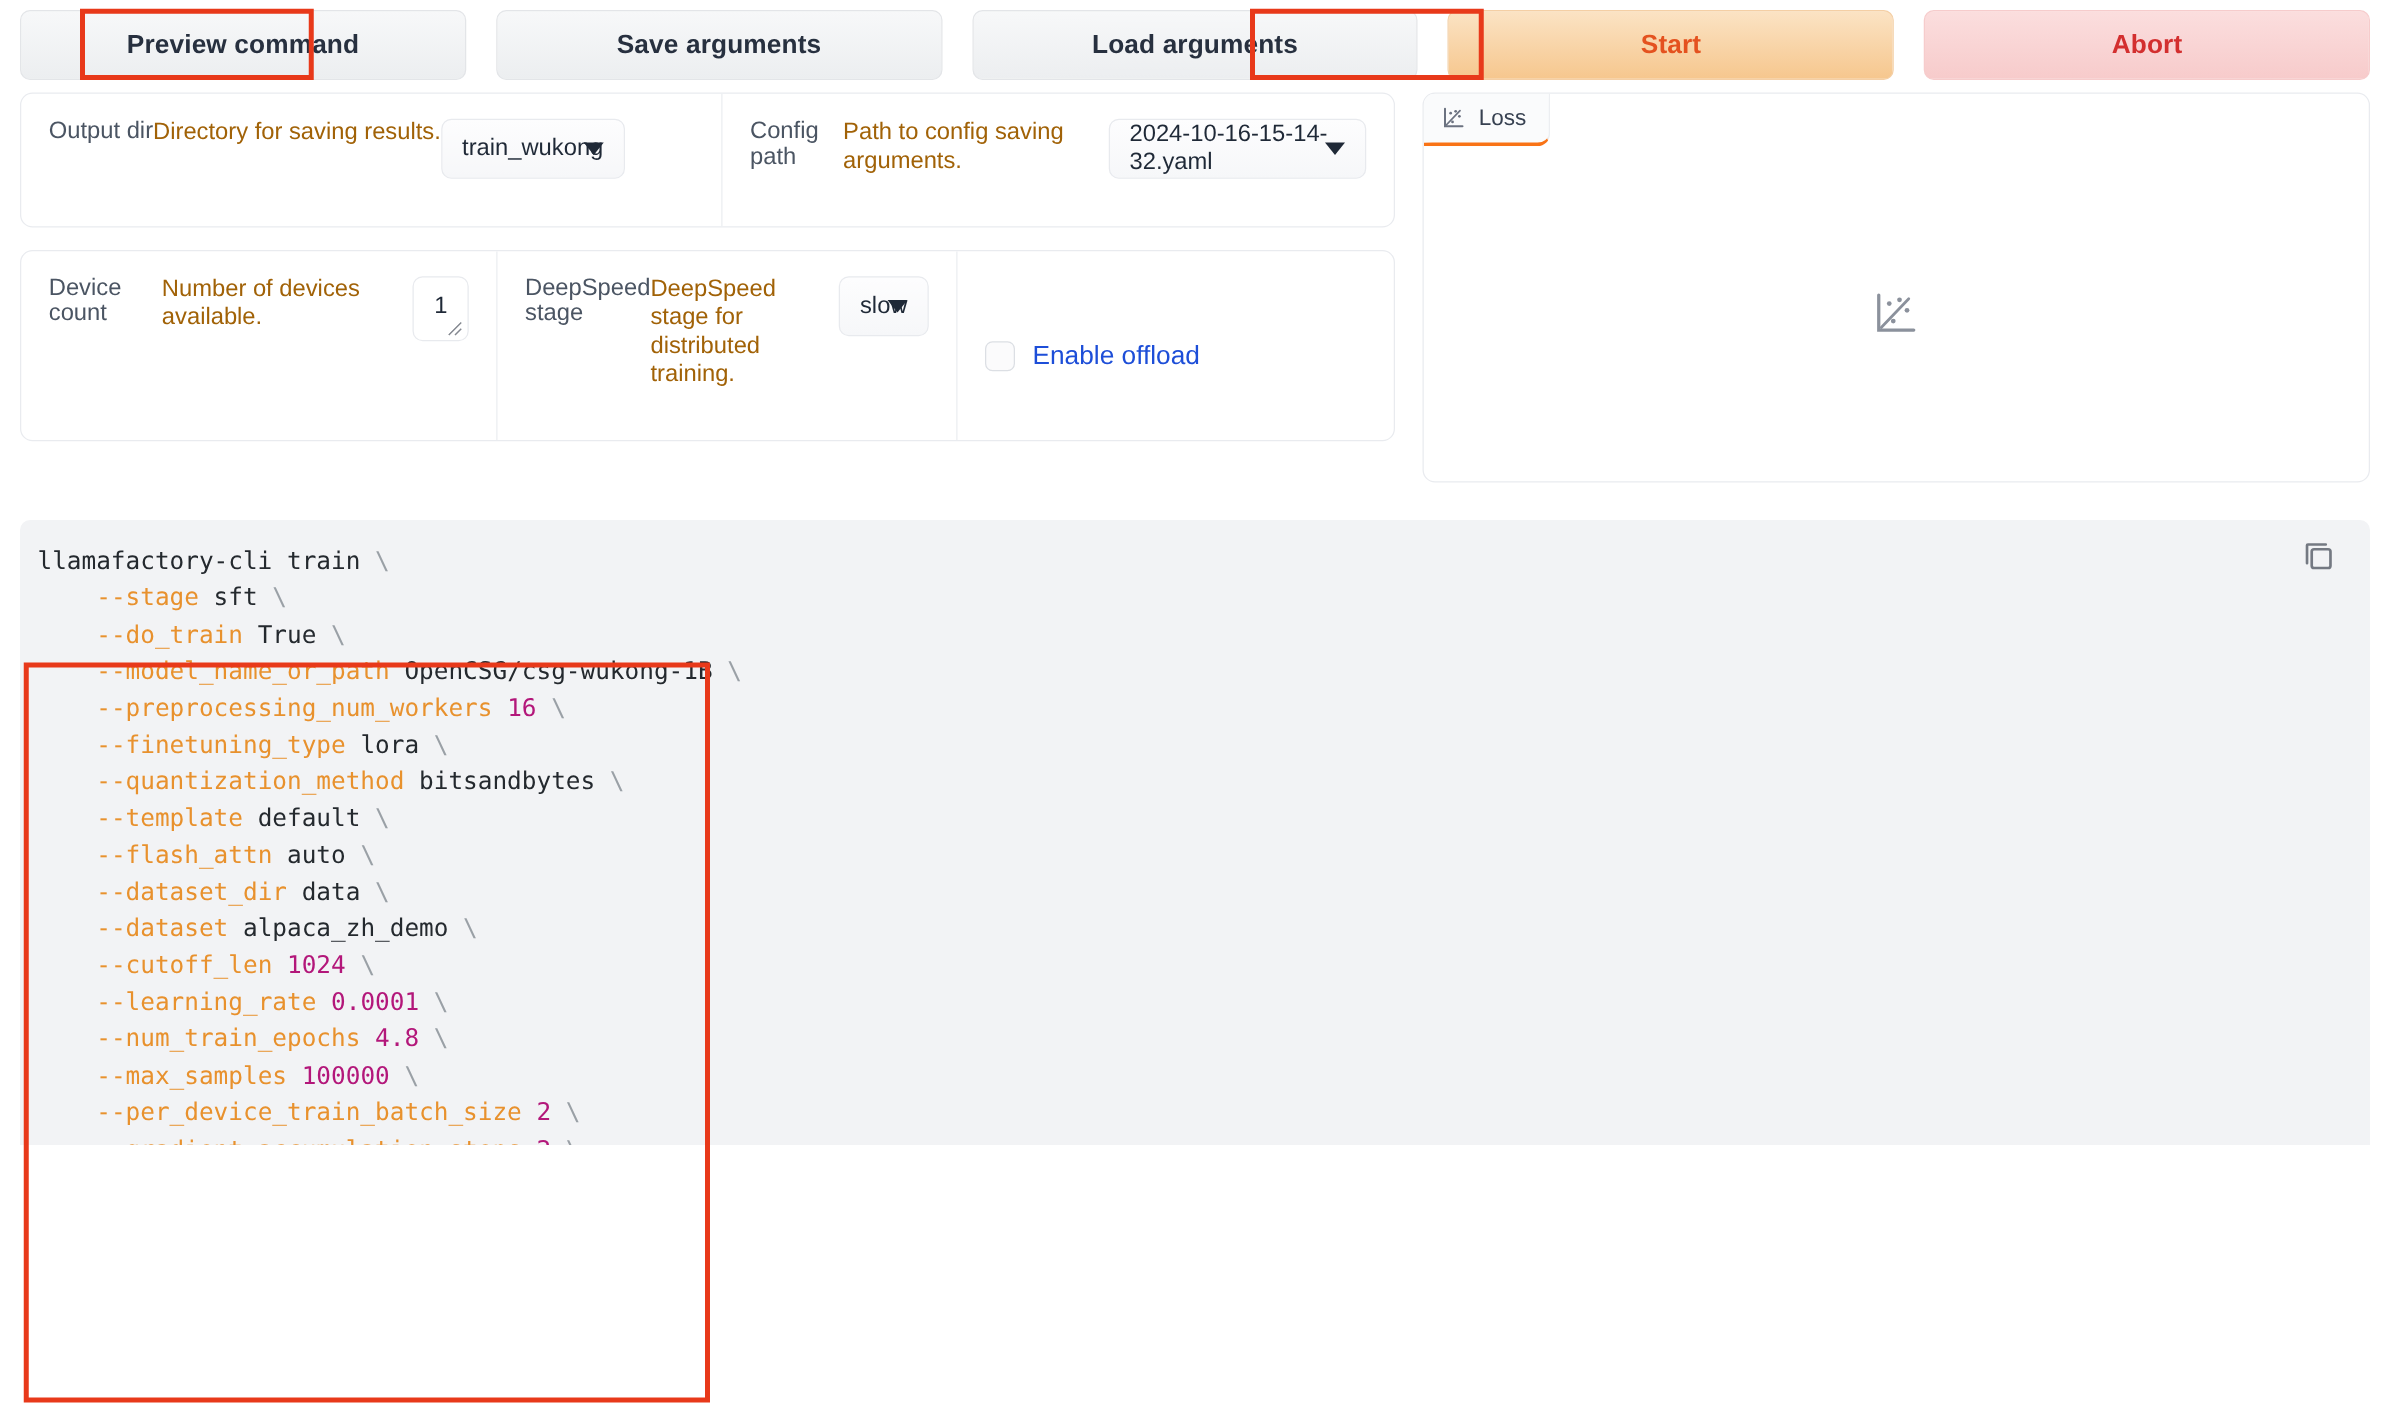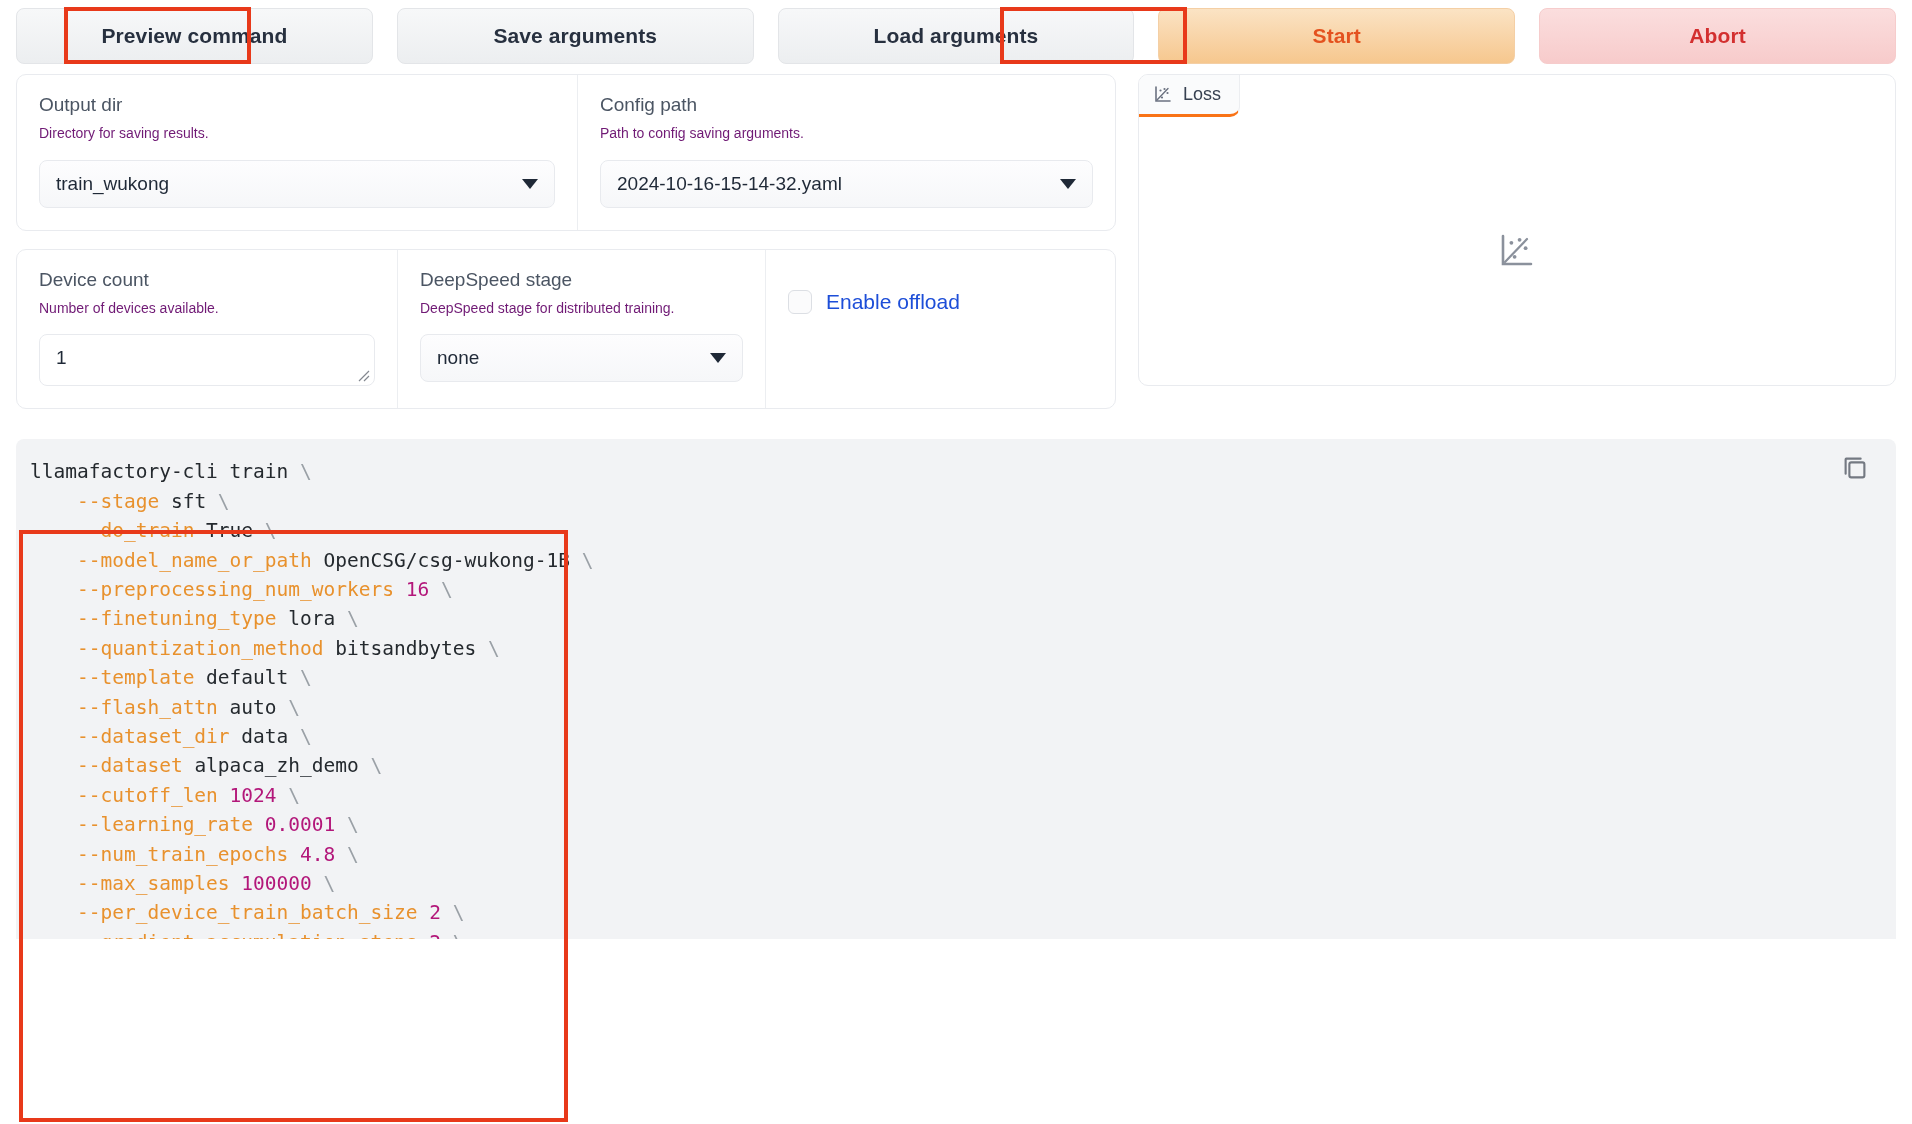--- a/index.html
+++ b/index.html
@@ -73,33 +73,33 @@
     border-radius: 10px;
     background: #fff;
     display: flex;
     overflow: hidden;
   }
   .panel + .panel { margin-top: 18px; }
 
   .field {
     padding: 20px 22px 22px 22px;
     display: flex;
-    flex-direction: column;
+    flex-direction: row;
   }
   .field + .field { border-left: 1px solid #eceef1; }
 
   .field-label {
     font-size: 19px;
     color: #4b5563;
     margin-bottom: 9px;
     line-height: 1.1;
   }
   .field-help {
-    font-size: 14px;
-    color: #701a75;
+    font-size: 19px;
+    color: #a16207;
     margin-bottom: 18px;
     line-height: 1.2;
   }
 
   .select {
     height: 48px;
     border: 1px solid #e8eaee;
     border-radius: 8px;
     background: linear-gradient(to bottom, #fdfdfe 0%, #f6f7f9 100%);
     display: flex;
@@ -260,21 +260,21 @@
           <span>1</span>
           <svg class="resize-grip" viewBox="0 0 14 14">
             <path d="M13 3 L3 13 M13 8 L8 13" stroke="#555b66" stroke-width="1.2" fill="none"></path>
           </svg>
         </div>
       </div>
       <div class="field" style="flex:0 0 368px;">
         <div class="field-label">DeepSpeed stage</div>
         <div class="field-help">DeepSpeed stage for distributed training.</div>
         <div class="select">
-          <span>none</span>
+          <span>slow</span>
           <span class="caret"></span>
         </div>
       </div>
       <div class="field" style="flex:1 1 auto; padding-top:24px;">
         <div class="check-row">
           <div class="checkbox"></div>
           <span class="check-label">Enable offload</span>
         </div>
       </div>
     </div>

